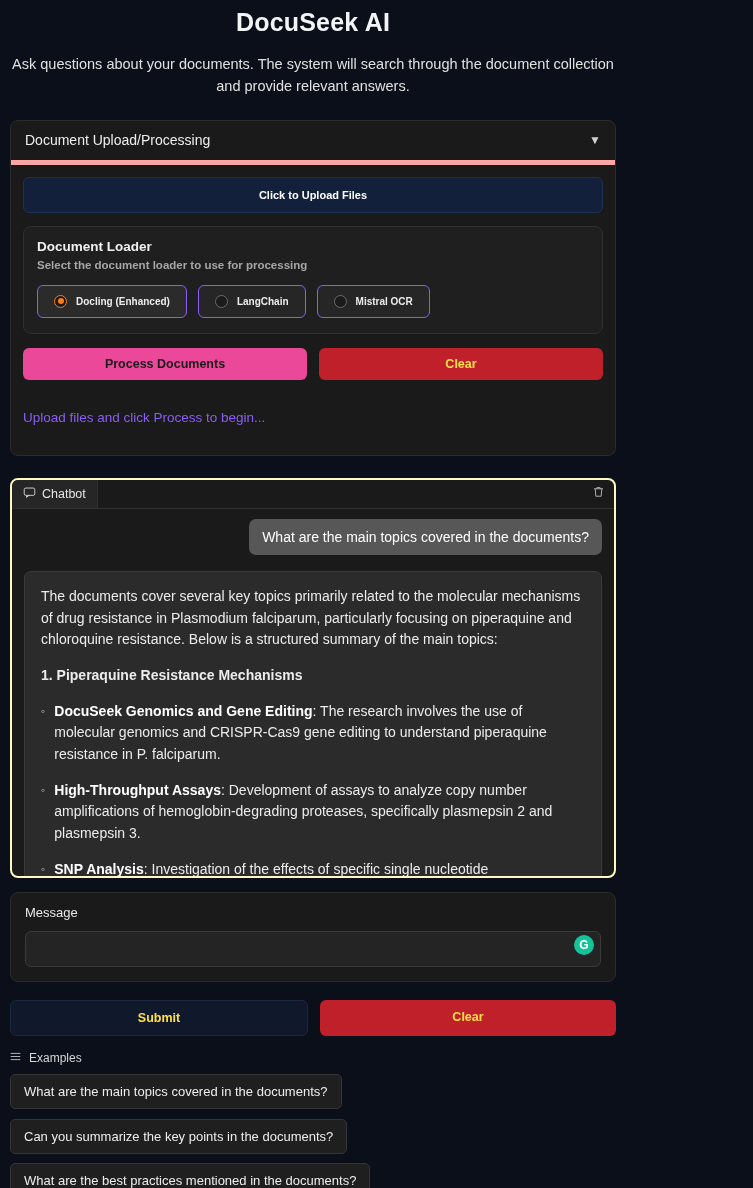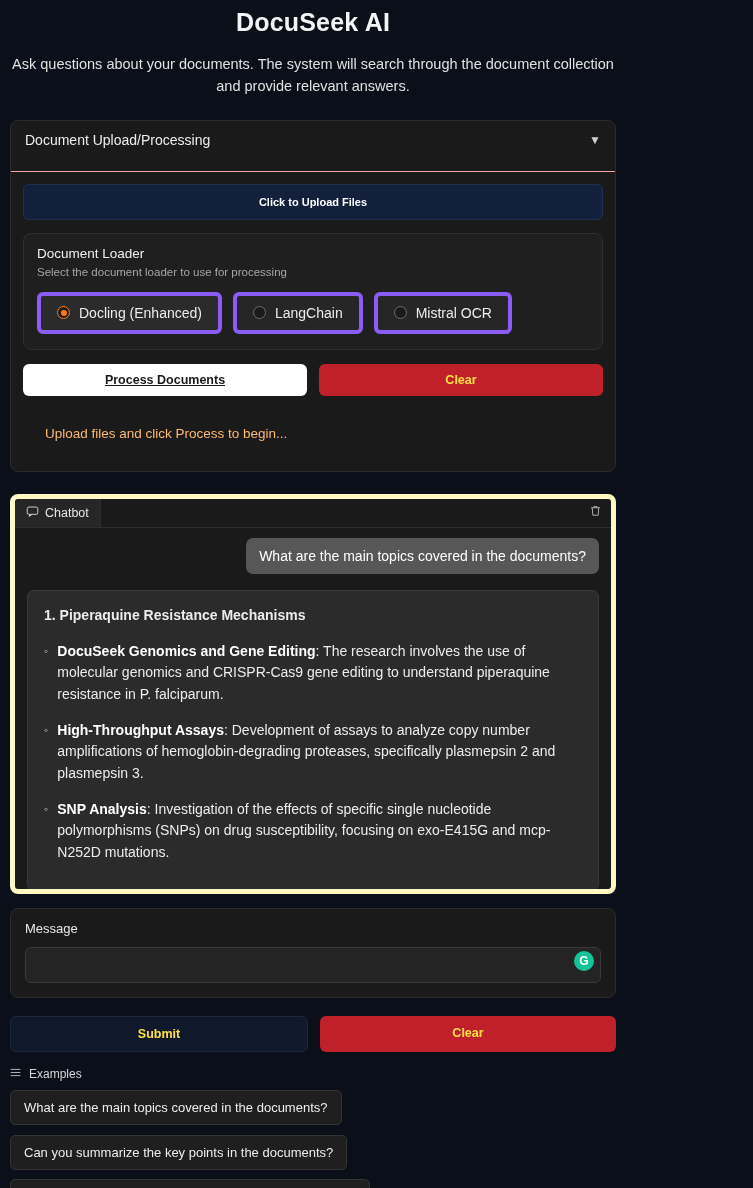--- a/index.html
+++ b/index.html
@@ -39,24 +39,24 @@
   .panel {
     background: #1a1a1a;
     border: 1px solid #2b2b2b;
     border-radius: 8px;
     margin-top: 22px;
   }
   .panel-header {
     display: flex;
     align-items: center;
     justify-content: space-between;
-    padding: 11px 14px 23px 14px;
+    padding: 11px 14px 12px 14px;
     font-size: 14px;
     color: #ededed;
-    border-bottom: 1px solid #fca5a5;
+    border-bottom: 5px solid #fca5a5;
   }
   .panel-header .chev { font-size: 12px; color: #cfcfcf; }
   .panel-body { padding: 12px; }
 
   .upload-btn {
     display: block;
     width: 100%;
     background: #12203c;
     border: 1px solid #1e3050;
     color: #ffffff;
@@ -67,31 +67,32 @@
     text-align: center;
     cursor: pointer;
   }
 
   .loader-box {
     margin-top: 13px;
     background: #1f1f1f;
     border: 1px solid #2f2f2f;
     border-radius: 8px;
     padding: 12px 13px 15px 13px;
+    font-weight: bold;
   }
   .loader-title { font-size: 13.5px; color: #f0f0f0; }
   .loader-sub { font-size: 11.5px; color: #a6a6a6; margin-top: 5px; }
   .radio-row { display: flex; gap: 11px; margin-top: 14px; }
   .radio-item {
     display: flex; align-items: center; gap: 9px;
     background: #262626;
-    border: 4px solid #8b5cf6;
+    border: 1px solid #8b5cf6;
     border-radius: 6px;
     padding: 9px 16px;
-    font-size: 14px;
+    font-size: 10px;
     color: #ececec;
     cursor: pointer;
   }
   .radio-item.selected { background: #2b2b2b; }
   .radio-dot {
     width: 13px; height: 13px; border-radius: 50%;
     border: 1px solid #6b6b6b; background: #1b1b1b;
     display: inline-block; position: relative;
   }
   .radio-dot.on { border-color: #ff7a18; background: #1b1b1b; }
@@ -105,35 +106,34 @@
     flex: 1;
     border-radius: 6px;
     font-size: 12.5px;
     font-weight: bold;
     padding: 9px 0;
     text-align: center;
     cursor: pointer;
     border: none;
     color: #fde047;
   }
-  .btn-process { background: #ffffff; color: #1a1a1a; text-decoration: underline; }
+  .btn-process { background: #ec4899; color: #1a1a1a; }
   .btn-clear { background: #c0202a; }
   .status-text {
     margin-top: 30px;
-    margin-left: 22px;
     margin-bottom: 18px;
     font-size: 13.5px;
-    color: #fdba74;
+    color: #8b5cf6;
   }
 
   
   .chat-panel {
     margin-top: 22px;
     background: #1a1a1a;
-    border: 5px solid #fef9c3;
+    border: 2px solid #fef9c3;
     border-radius: 8px;
     height: 400px;
     position: relative;
     overflow: hidden;
   }
   .chat-tabbar {
     display: flex; align-items: center; justify-content: space-between;
     border-bottom: 1px solid #2f2f2f;
     height: 29px;
   }
@@ -312,20 +312,21 @@
         </svg>
       </div>
     </div>
 
     <div class="chat-scroll">
       <div class="user-row">
         <div class="user-bubble">What are the main topics covered in the documents?</div>
       </div>
 
       <div class="bot-bubble">
+        <p>The documents cover several key topics primarily related to the molecular mechanisms of drug resistance in Plasmodium falciparum, particularly focusing on piperaquine and chloroquine resistance. Below is a structured summary of the main topics:</p>
         <p class="hx">1. Piperaquine Resistance Mechanisms</p>
 
         <div class="bullet">
           <span class="marker">◦</span>
           <span><b>DocuSeek Genomics and Gene Editing</b><span>: The research involves the use of molecular genomics and CRISPR-Cas9 gene editing to understand piperaquine resistance in P. falciparum.</span></span>
         </div>
         <div class="bullet">
           <span class="marker">◦</span>
           <span><b>High-Throughput Assays</b><span>: Development of assays to analyze copy number amplifications of hemoglobin-degrading proteases, specifically plasmepsin 2 and plasmepsin 3.</span></span>
         </div>

